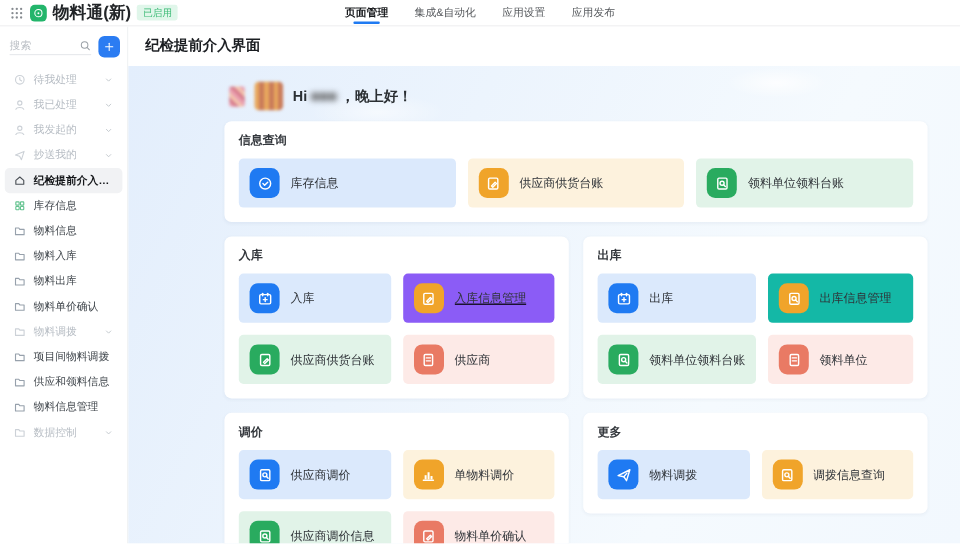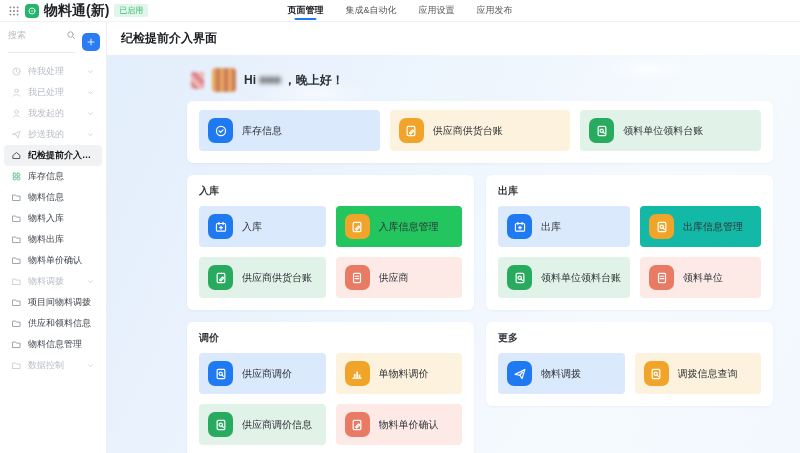--- a/index.html
+++ b/index.html
@@ -21,21 +21,21 @@
     height:100%; display:flex; align-items:center; white-space:nowrap; }
   .tab.active { color:#17191c; font-weight:700; }
   .tab.active::after { content:''; position:absolute; left:50%; transform:translateX(-50%);
     bottom:1px; width:22px; height:2px; background:#1f7af2; border-radius:1px; }
   
   .row { display:flex; height:431px; }
   .sidebar { width:107px; background:#fff; border-right:1px solid #eef0f2;
     flex-shrink:0; display:flex; flex-direction:column; overflow:hidden; }
   .sb-head { display:flex; align-items:center; gap:6px; padding:8px 6px 6px 8px; }
   .searchbox { flex:1; min-width:0; display:flex; align-items:flex-start;
-    border-bottom:1px solid #e8eaed; padding-bottom:12px; }
+    border-bottom:1px solid #e8eaed; padding-bottom:2px; }
   .searchbox input { border:none; outline:none; width:100%; min-width:0;
     font-size:9px; color:#333; background:transparent; }
   .searchbox input::placeholder { color:#b9bec4; }
   .s-ico { color:#9aa0a6; display:flex; flex-shrink:0; }
   .addbtn { width:18px; height:18px; border:none; border-radius:5px; background:#2b7cf2;
     color:#fff; display:flex; align-items:center; justify-content:center;
     cursor:pointer; flex-shrink:0; }
   .sb-items { padding:2px 4px; }
   .sb-item { display:flex; align-items:center; gap:6px; height:21px; padding:0 7px;
     border-radius:4px; font-size:9px; color:#3f454b; cursor:pointer; white-space:nowrap; }
@@ -317,20 +317,21 @@
         <span class="deco-block"></span>
         <span class="avatar"></span>
         <span class="gtext">
             <span>Hi</span>
             <span class="gname">■■■</span>
             <span>，晚上好！</span>
           </span>
       </div>
       <div class="cards" id="cards">
           <div class="card wide">
+            <div class="c-title">信息查询</div>
             <div class="tiles cols3">
               <div class="tile" style="background: rgb(219, 233, 252);">
                 <span class="t-ico" style="background: rgb(31, 122, 242);">
                   <svg viewBox="0 0 20 20" width="14" height="14" fill="none" stroke="currentColor" stroke-width="1.7" stroke-linecap="round" stroke-linejoin="round">
                     <circle cx="10" cy="10" r="6.5"></circle>
                     <polyline points="7.3,10 9.3,12 13,8.3"></polyline>
                   </svg>
                 </span>
                 <span class="t-label">库存信息</span>
               </div>
@@ -363,21 +364,21 @@
                   <svg viewBox="0 0 20 20" width="14" height="14" fill="none" stroke="currentColor" stroke-width="1.7" stroke-linecap="round" stroke-linejoin="round">
                     <rect x="3.5" y="5" width="13" height="11" rx="1.5"></rect>
                     <line x1="7" y1="3.5" x2="7" y2="6.5"></line>
                     <line x1="13" y1="3.5" x2="13" y2="6.5"></line>
                     <line x1="10" y1="8.8" x2="10" y2="13.2"></line>
                     <line x1="7.8" y1="11" x2="12.2" y2="11"></line>
                   </svg>
                 </span>
                 <span class="t-label">入库</span>
               </div>
-              <div class="tile" style="background: #22c55e;">
+              <div class="tile" style="background: #8b5cf6; text-decoration: underline;">
                 <span class="t-ico" style="background: rgb(240, 164, 42);">
                   <svg viewBox="0 0 20 20" width="14" height="14" fill="none" stroke="currentColor" stroke-width="1.7" stroke-linecap="round" stroke-linejoin="round">
                     <rect x="4.5" y="3.5" width="11" height="13" rx="1.5"></rect>
                     <path d="M8 12.8 L12.3 8.5 L13.8 10 L9.5 14.3 Z"></path>
                   </svg>
                 </span>
                 <span class="t-label">入库信息管理</span>
               </div>
               <div class="tile" style="background: rgb(225, 243, 232);">
                 <span class="t-ico" style="background: rgb(41, 171, 95);">

